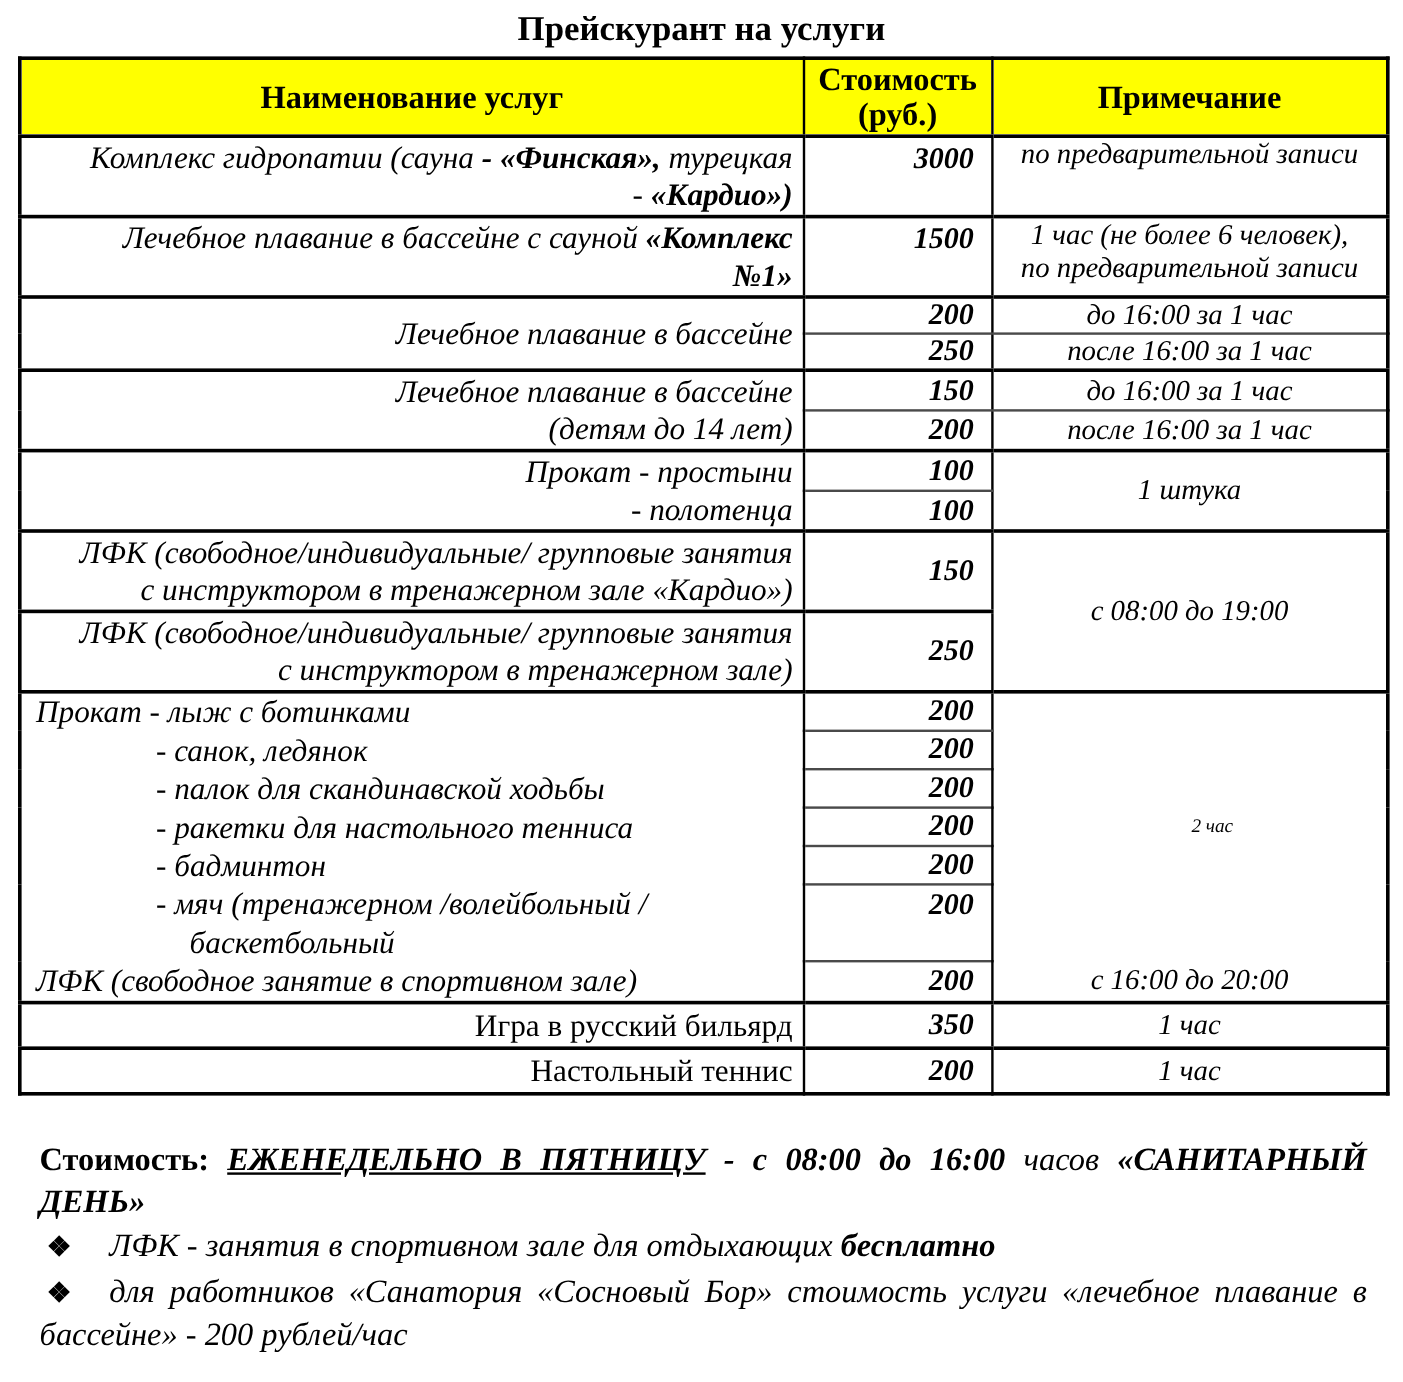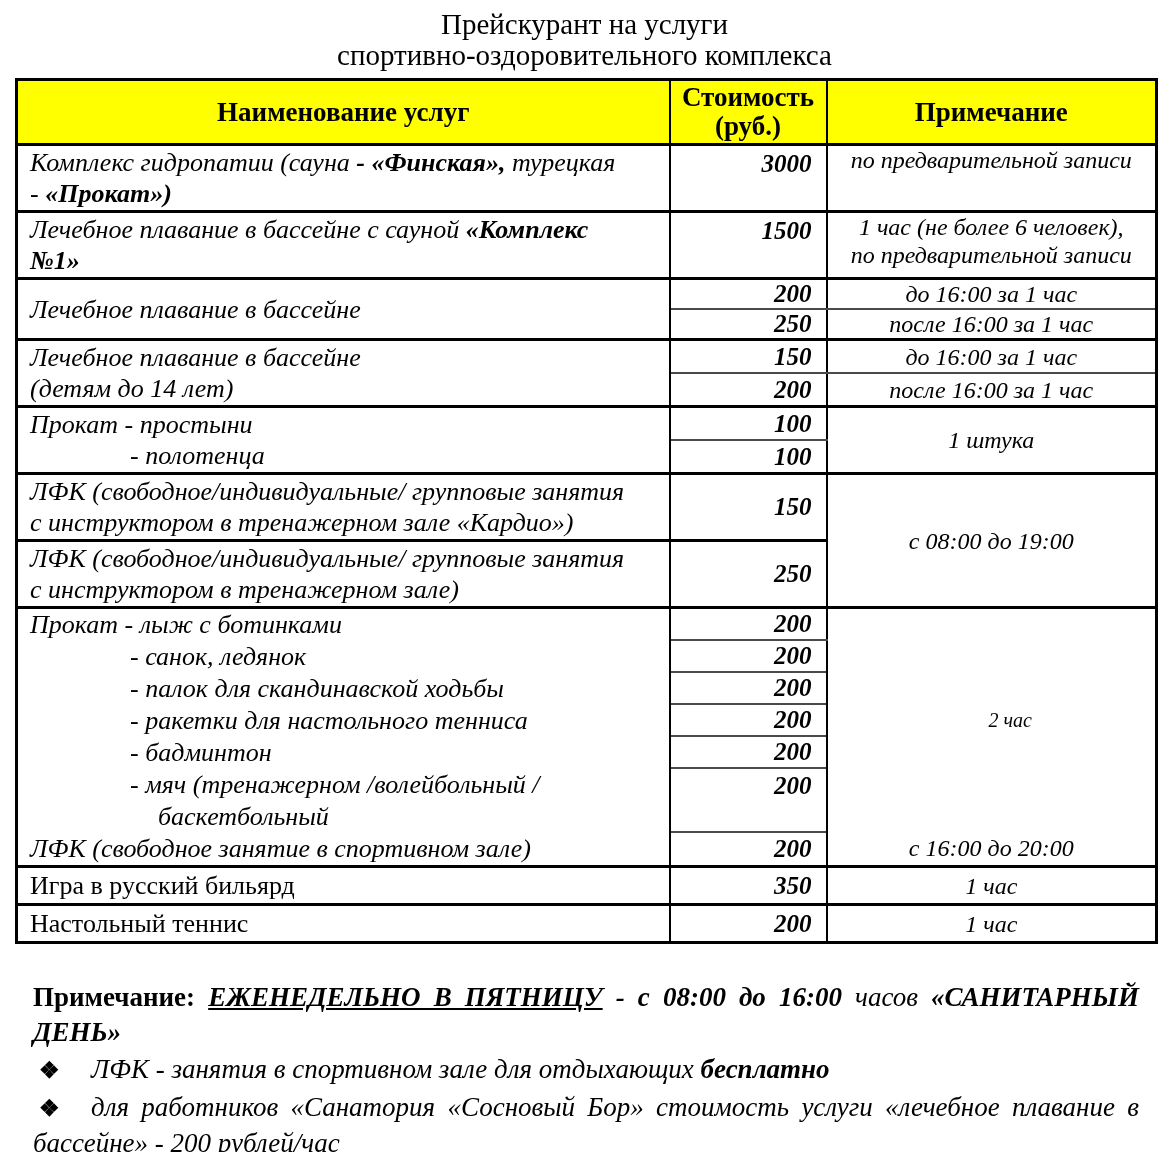--- a/index.html
+++ b/index.html
@@ -2,35 +2,35 @@
 <html style="--header-bg: #FFFF00; --ink: #000000;"><head>
 <meta charset="utf-8">
 <style>
   :root { --header-bg: #FFFF00; --ink: #000000; }
   * { box-sizing: border-box; }
   html,body { margin:0; padding:0; }
   body {
     width:1169px; height:1152px; background:#ffffff; color:var(--ink);
     font-family:"Liberation Serif", serif; overflow:hidden;
   }
-  .title { text-align:center; font-size:29px; line-height:31px; padding-top:9px; }
+  .title { text-align:center; font-size:29px; line-height:31px; padding-top:9px;font-weight:bold; }
   .title .tl { display:block; }
 
   table.price-table {
     border-collapse:collapse; table-layout:fixed;
     width:1140px; margin:7px 0 0 15px;
     border:3px solid #000;
   }
   th, td { border:2px solid #000; padding:0; vertical-align:middle; overflow:hidden; }
   th {
     background:var(--header-bg); font-weight:bold; font-size:27px;
     text-align:center; line-height:29px; padding:2px 4px;
   }
   td.name {
-    text-align:left; font-style:italic; font-size:26px; line-height:31px;
+    text-align:right; font-style:italic; font-size:26px; line-height:31px;
     padding:1px 8px 1px 12px;
   }
   td.price {
     font-style:italic; font-weight:bold; font-size:25px;
     text-align:right; padding-right:14px; line-height:26px;
   }
   td.note { font-style:italic; font-size:24px; text-align:center; line-height:28px; padding:0 4px; }
   .top { vertical-align:top; padding-top:5px; }
   .b { font-weight:bold; }
   .u { text-decoration:underline; }
@@ -43,38 +43,37 @@
   .gb { border-bottom:3px solid #000; }
   
   td.name-block { vertical-align:top; padding:0 0 0 12px; font-style:italic; font-size:26px; }
   td.name-block .ln { height:32px; line-height:32px; white-space:nowrap; }
   .ind1 { padding-left:100px; }
   .ind2 { padding-left:128px; }
   td.price-ml { vertical-align:top; padding-top:2px; line-height:30px; }
   td.note-block { position:relative; padding:0; }
   .n8top { position:absolute; top:0; left:0; right:0; height:222px;
            display:flex; align-items:center; justify-content:center;
-           font-style:italic; font-size:20px;padding-left:38px; }
+           font-style:italic; font-size:16px;padding-left:38px; }
   .n8bot { position:absolute; bottom:0; left:0; right:0; height:34px;
            display:flex; align-items:center; justify-content:center;
            font-style:italic; font-size:24px; }
   td.name .nl { display:block; }
 
   .notes { margin:36px 30px 0 33px; font-size:27px; line-height:35px; color:#000; }
   .np { margin:0 0 2px 0; text-align:justify; }
   .np .it { font-style:italic; }
   .bullet { font-style:normal; font-weight:bold; display:inline-block; width:58px;
             padding-left:6px; font-size:23px; vertical-align:baseline; }
 </style>
 </head>
 <body>
 
 <div class="title">
   <span class="tl">Прейскурант на услуги</span>
-  <span class="tl">спортивно-оздоровительного комплекса</span>
 </div>
 
 <table class="price-table">
   <colgroup>
     <col style="width:653px">
       <col style="width:157px">
       <col style="width:330px">
   </colgroup>
 
   <tbody>
@@ -83,21 +82,21 @@
     <th class="gb">
       <div>Стоимость</div>
       <div>(руб.)</div>
     </th>
     <th class="gb">Примечание</th>
   </tr>
 
   <tr style="height:64px">
     <td class="name top gt">
       <span class="nl"><span>Комплекс гидропатии (сауна </span><span class="b">- «Финская»,</span><span> турецкая</span></span>
-      <span class="nl"><span>- </span><span class="b">«Прокат»)</span></span>
+      <span class="nl"><span>- </span><span class="b">«Кардио»)</span></span>
     </td>
     <td class="price top gt">3000</td>
     <td class="note top gt">по предварительной записи</td>
   </tr>
 
   <tr style="height:62px">
     <td class="name top gt">
       <span class="nl"><span>Лечебное плавание в бассейне с сауной </span><span class="b">«Комплекс</span></span>
       <span class="nl b">№1»</span>
     </td>
@@ -202,19 +201,19 @@
   </tr>
   <tr style="height:38px">
     <td class="name upright gt">Настольный теннис</td>
     <td class="price gt">200</td>
     <td class="note gt">1 час</td>
   </tr>
 </tbody>
   </table>
 
 <div class="notes">
-  <p class="np"><span class="b upright">Примечание: </span><span class="b it u">ЕЖЕНЕДЕЛЬНО В ПЯТНИЦУ</span><span class="b it"> - с 08:00 до 16:00</span><span class="it"> часов </span><span class="b it">«САНИТАРНЫЙ ДЕНЬ»</span></p>
+  <p class="np"><span class="b upright">Стоимость: </span><span class="b it u">ЕЖЕНЕДЕЛЬНО В ПЯТНИЦУ</span><span class="b it"> - с 08:00 до 16:00</span><span class="it"> часов </span><span class="b it">«САНИТАРНЫЙ ДЕНЬ»</span></p>
 
   <p class="np"><span class="bullet">❖</span><span class="it">ЛФК - занятия в спортивном зале для отдыхающих </span><span class="b it">бесплатно</span></p>
 
   <p class="np"><span class="bullet">❖</span><span class="it">для работников «Санатория «Сосновый Бор» стоимость услуги «лечебное плавание в бассейне» -  200 рублей/час</span></p>
 
 </div>
 
 </body></html>

